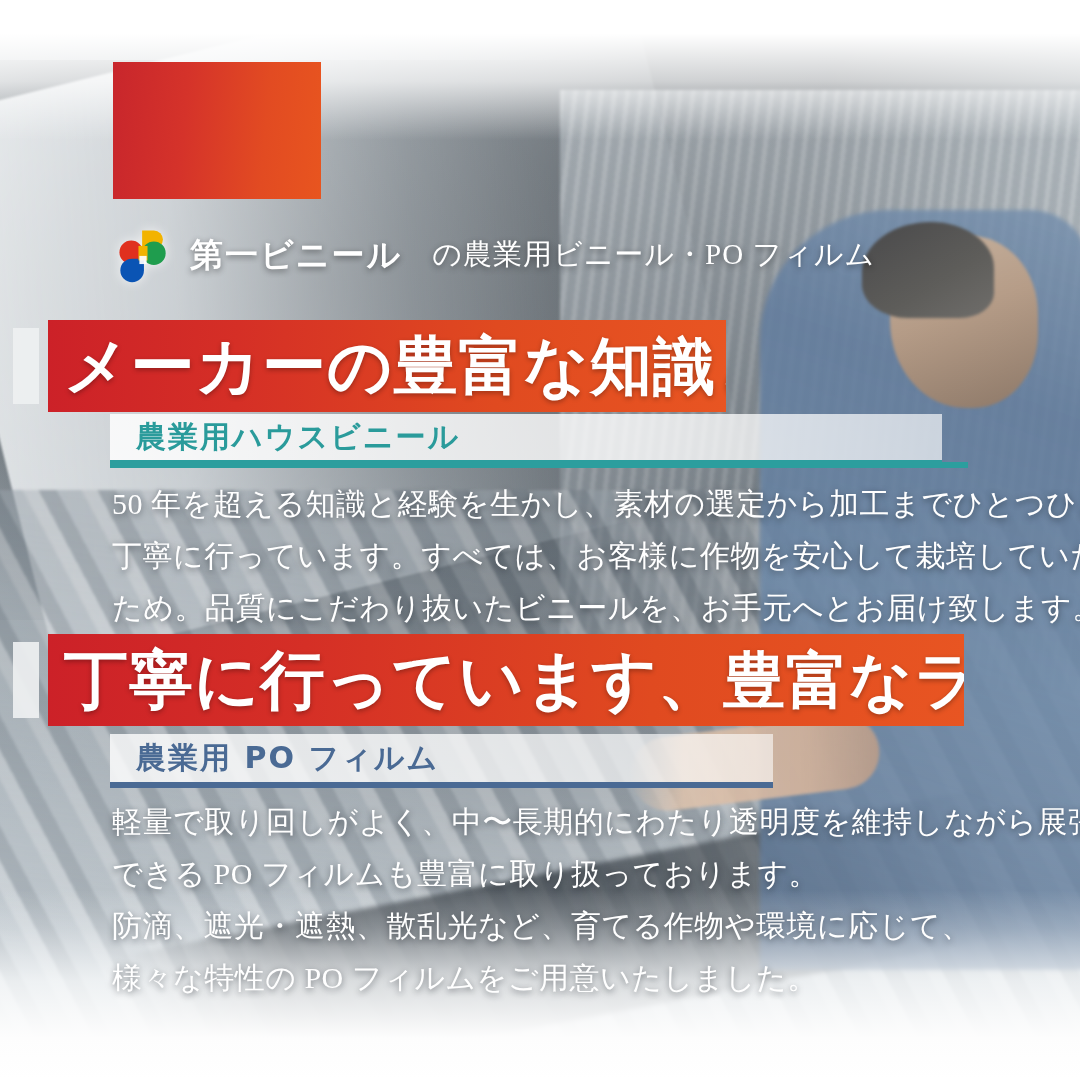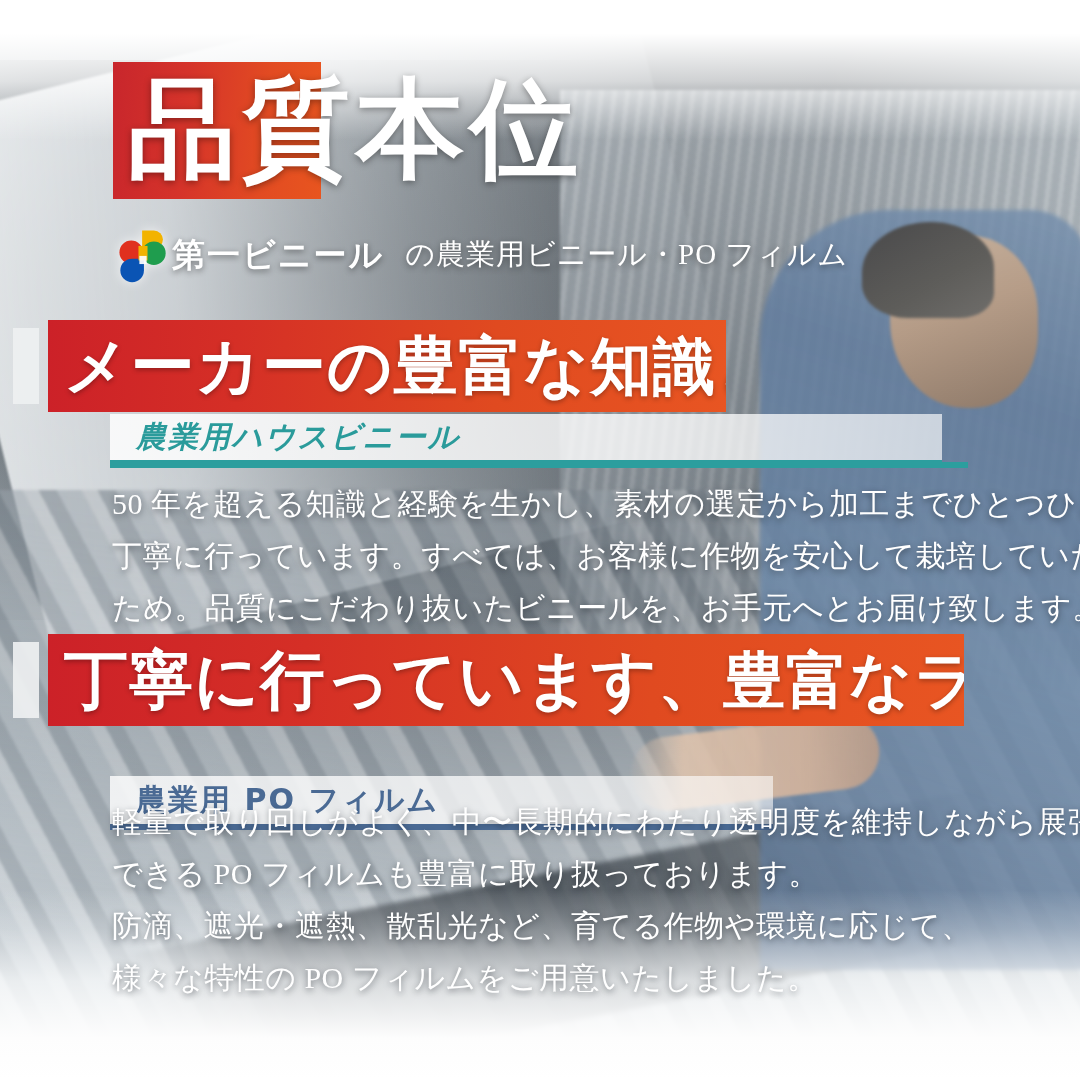--- a/index.html
+++ b/index.html
@@ -171,20 +171,21 @@
     white-space: nowrap;
     text-shadow: 0 2px 7px rgba(0,0,0,0.38);
   }
 
   
   .brand {
     position: absolute;
     left: 114px; top: 226px;
     display: flex;
     align-items: center;
+    gap: 18px;
   }
   .brand-logo {
     position: relative;
     width: 58px; height: 58px;
     flex: none;
     filter: drop-shadow(0 0 6px rgba(255,255,255,0.75));
   }
   .brand-name {
     font-family: "DejaVu Sans", "Liberation Sans", sans-serif;
     font-size: 33px;
@@ -192,21 +193,21 @@
     letter-spacing: 2px;
     color: #ffffff;
     text-shadow: 0 2px 6px rgba(0,0,0,0.45);
   }
   .brand-rest {
     font-family: "Liberation Serif", "DejaVu Serif", serif;
     font-size: 29px;
     letter-spacing: 1px;
     color: #ffffff;
     text-shadow: 0 2px 6px rgba(0,0,0,0.45);
-    margin-left: 21px;
+    margin-left: 12px;
   }
 
   
   .bar-wrap {
     position: absolute;
     left: 0;
     width: 1080px;
   }
   .bar-tick {
     position: absolute;
@@ -250,33 +251,33 @@
     background: linear-gradient(90deg, rgba(255,255,255,0.84) 0%, rgba(255,255,255,0.80) 62%, rgba(255,255,255,0.66) 100%);
     border-bottom: 6px solid #2c9e9e;
   }
   .ribbon-teal-ext {
     position: absolute;
     left: 110px; top: 462px;
     width: 858px; height: 6px;
     background: #2c9e9e;
   }
   .ribbon-blue {
-    left: 110px; top: 776px;
+    left: 110px; top: 734px;
     width: 663px; height: 54px;
     background: linear-gradient(90deg, rgba(255,255,255,0.80) 0%, rgba(255,255,255,0.74) 58%, rgba(255,255,255,0.58) 100%);
     border-bottom: 6px solid #4a6a94;
   }
   .ribbon-label {
     font-family: "DejaVu Sans", "Liberation Sans", sans-serif;
     font-size: 30px;
     font-weight: 700;
     letter-spacing: 2px;
     white-space: nowrap;
   }
-  .teal-label { color: #2a9b9b; font-style: italic; }
+  .teal-label { color: #2a9b9b; }
   .blue-label { color: #4a6a94; }
 
   
   .para {
     position: absolute;
     font-family: "Liberation Serif", "DejaVu Serif", serif;
     color: #ffffff;
     font-size: 30px;
     line-height: 52px;
     letter-spacing: 0.5px;
@@ -305,21 +306,20 @@
     <div class="bg-arm"></div>
     <div class="bg-veil"></div>
     <div class="bg-fade-top"></div>
     <div class="bg-fade-bottom"></div>
   </div>
 
   <div class="content">
 
     <div class="hero">
       <div class="hero-block"></div>
-      <div class="hero-text">品質本位</div>
     </div>
 
     <div class="brand">
       <span class="brand-logo">
         <svg viewBox="0 0 64 64" width="58" height="58" aria-hidden="true">
           <path d="M31 5 h13 a10 10 0 0 1 0 20 h-13 z" fill="#f2b300"></path>
           <circle cx="44" cy="30" r="13" fill="#1f9d4e"></circle>
           <circle cx="19" cy="29" r="13" fill="#e0301e"></circle>
           <path d="M33 36 h-13 a13 13 0 1 0 13 13 z" fill="#0a54b4"></path>
           <path d="M27 22 h10 v16 h-10 z" fill="#f2b300"></path>

